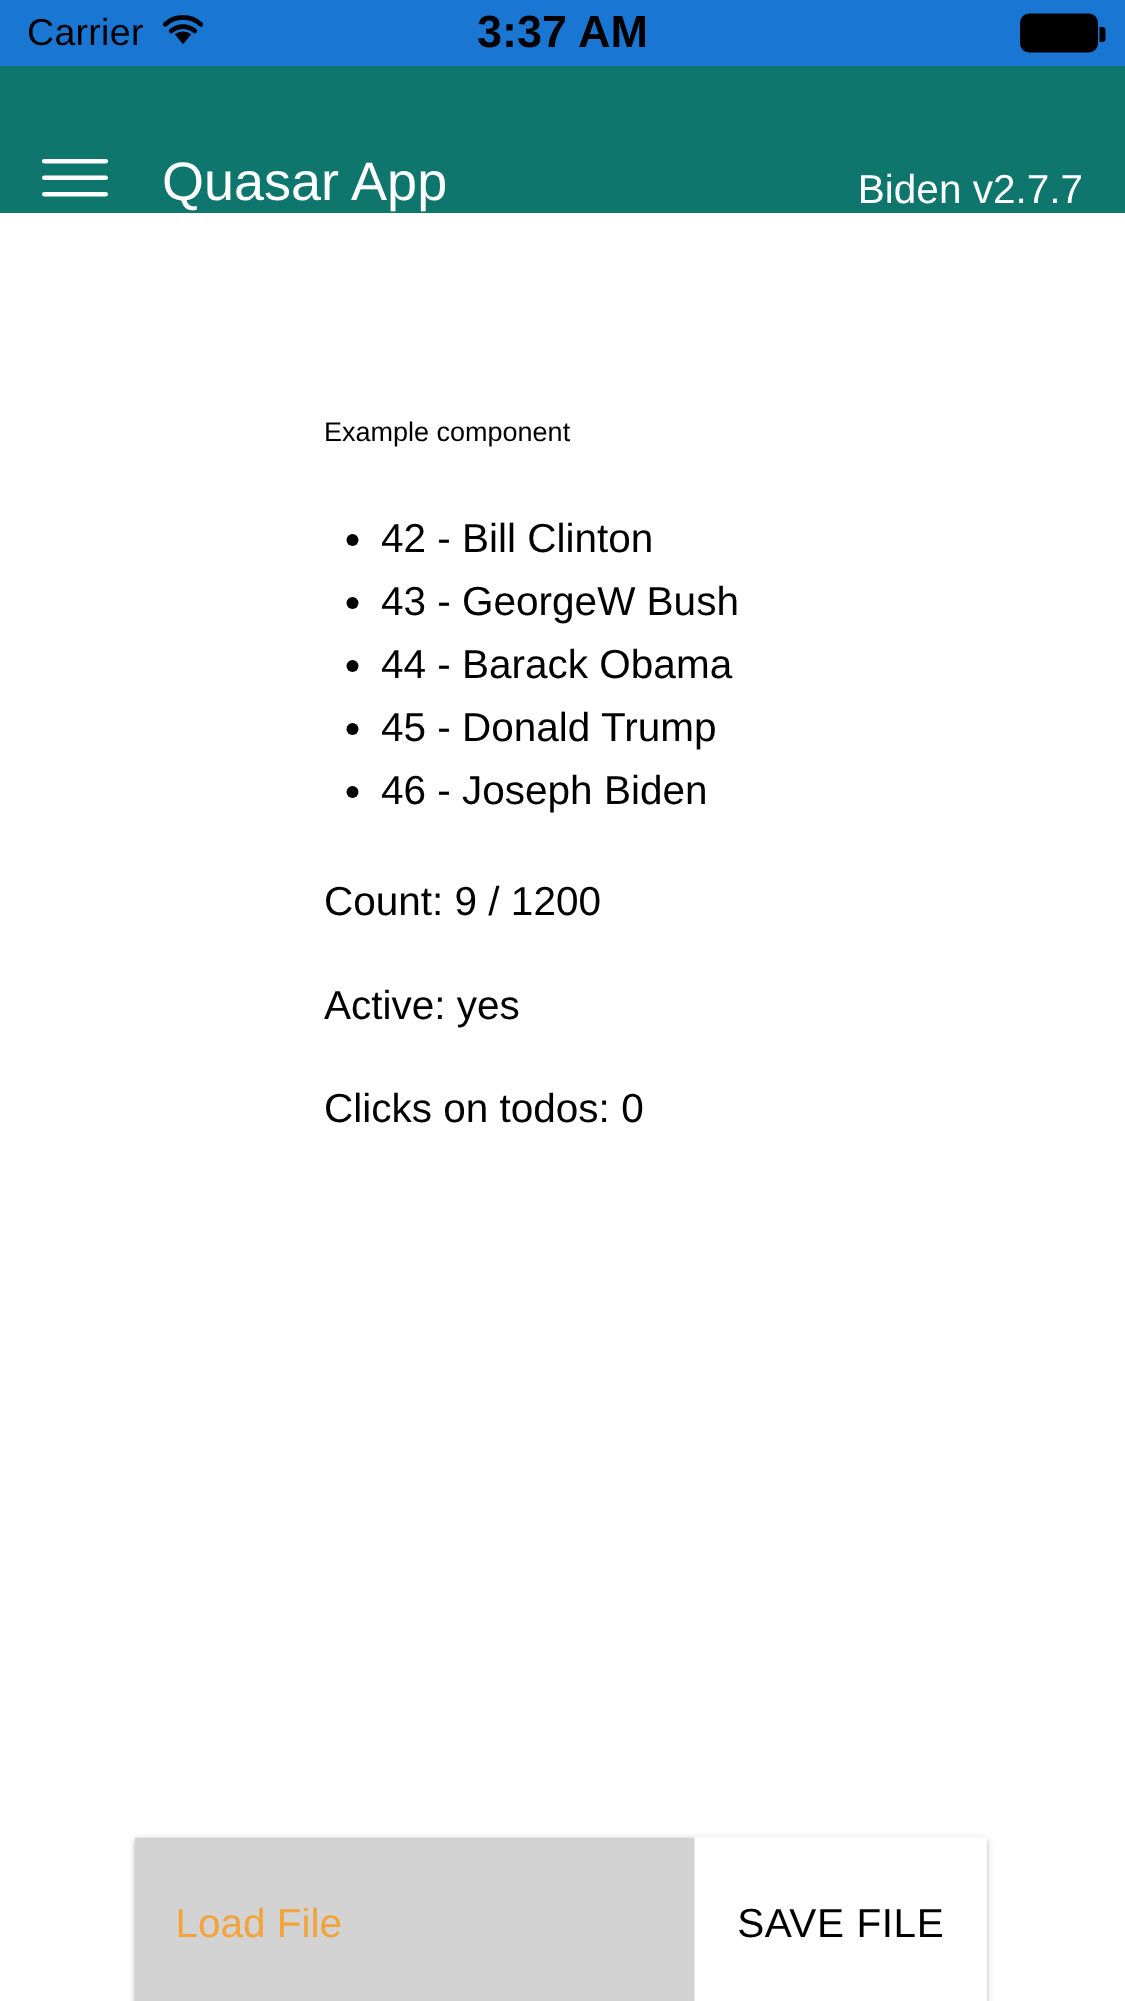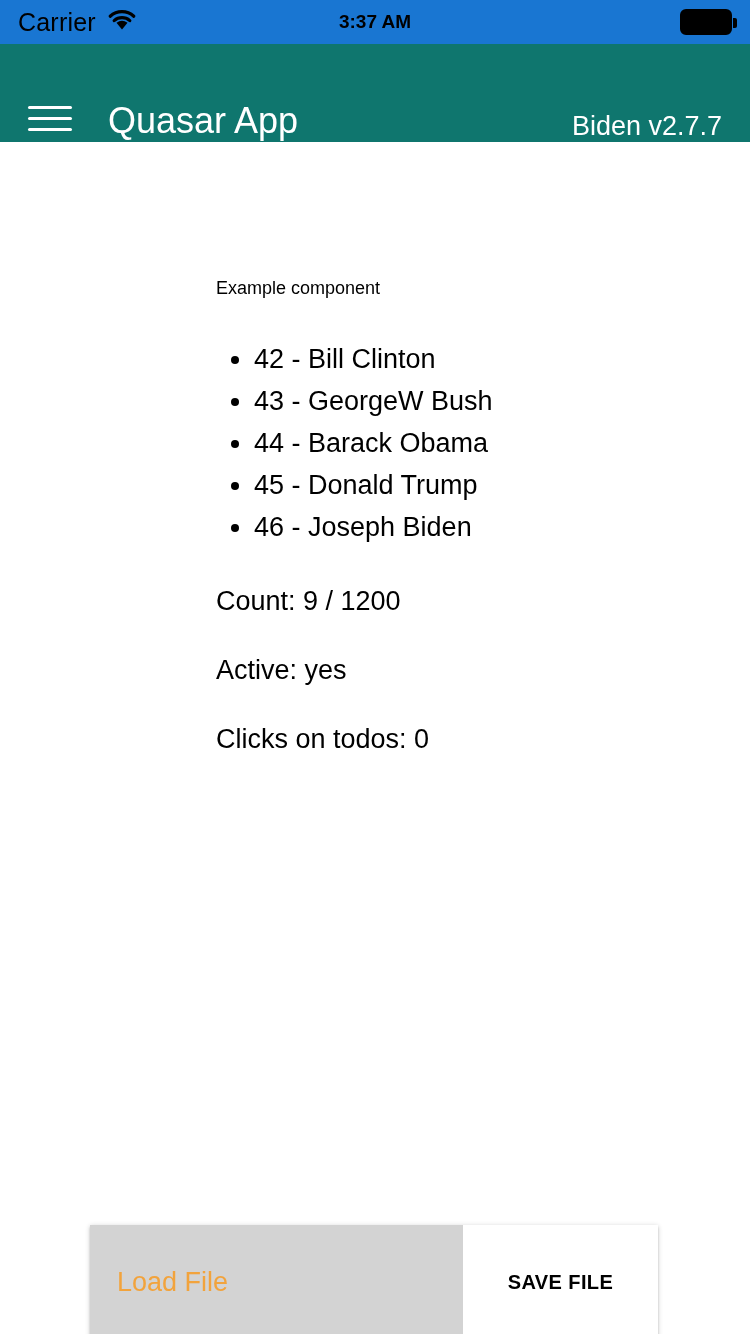--- a/index.html
+++ b/index.html
@@ -39,21 +39,21 @@
   .carrier-text {
     font-size: 25px;
     color: #000;
     letter-spacing: 0.2px;
   }
   .wifi-icon { display: block; }
   .status-time {
     position: absolute;
     left: 0; right: 0;
     text-align: center;
-    font-size: 19px;
+    font-size: 30px;
     font-weight: bold;
     color: #000;
     pointer-events: none;
   }
   .status-right {
     margin-left: auto;
     display: flex;
     align-items: center;
   }
   .battery {
@@ -187,22 +187,22 @@
   .save-file {
     flex: 1 1 auto;
     background: #ffffff;
     display: flex;
     align-items: center;
     justify-content: center;
     border: none;
     cursor: pointer;
   }
   .save-file-label {
-    font-size: 20px;
-    font-weight: bold;
+    font-size: 27px;
+    font-weight: normal;
     color: #000000;
     letter-spacing: 0.4px;
   }
 </style>
 </head>
 <body>
 
 <div class="phone">
 
   <div class="status-bar">

